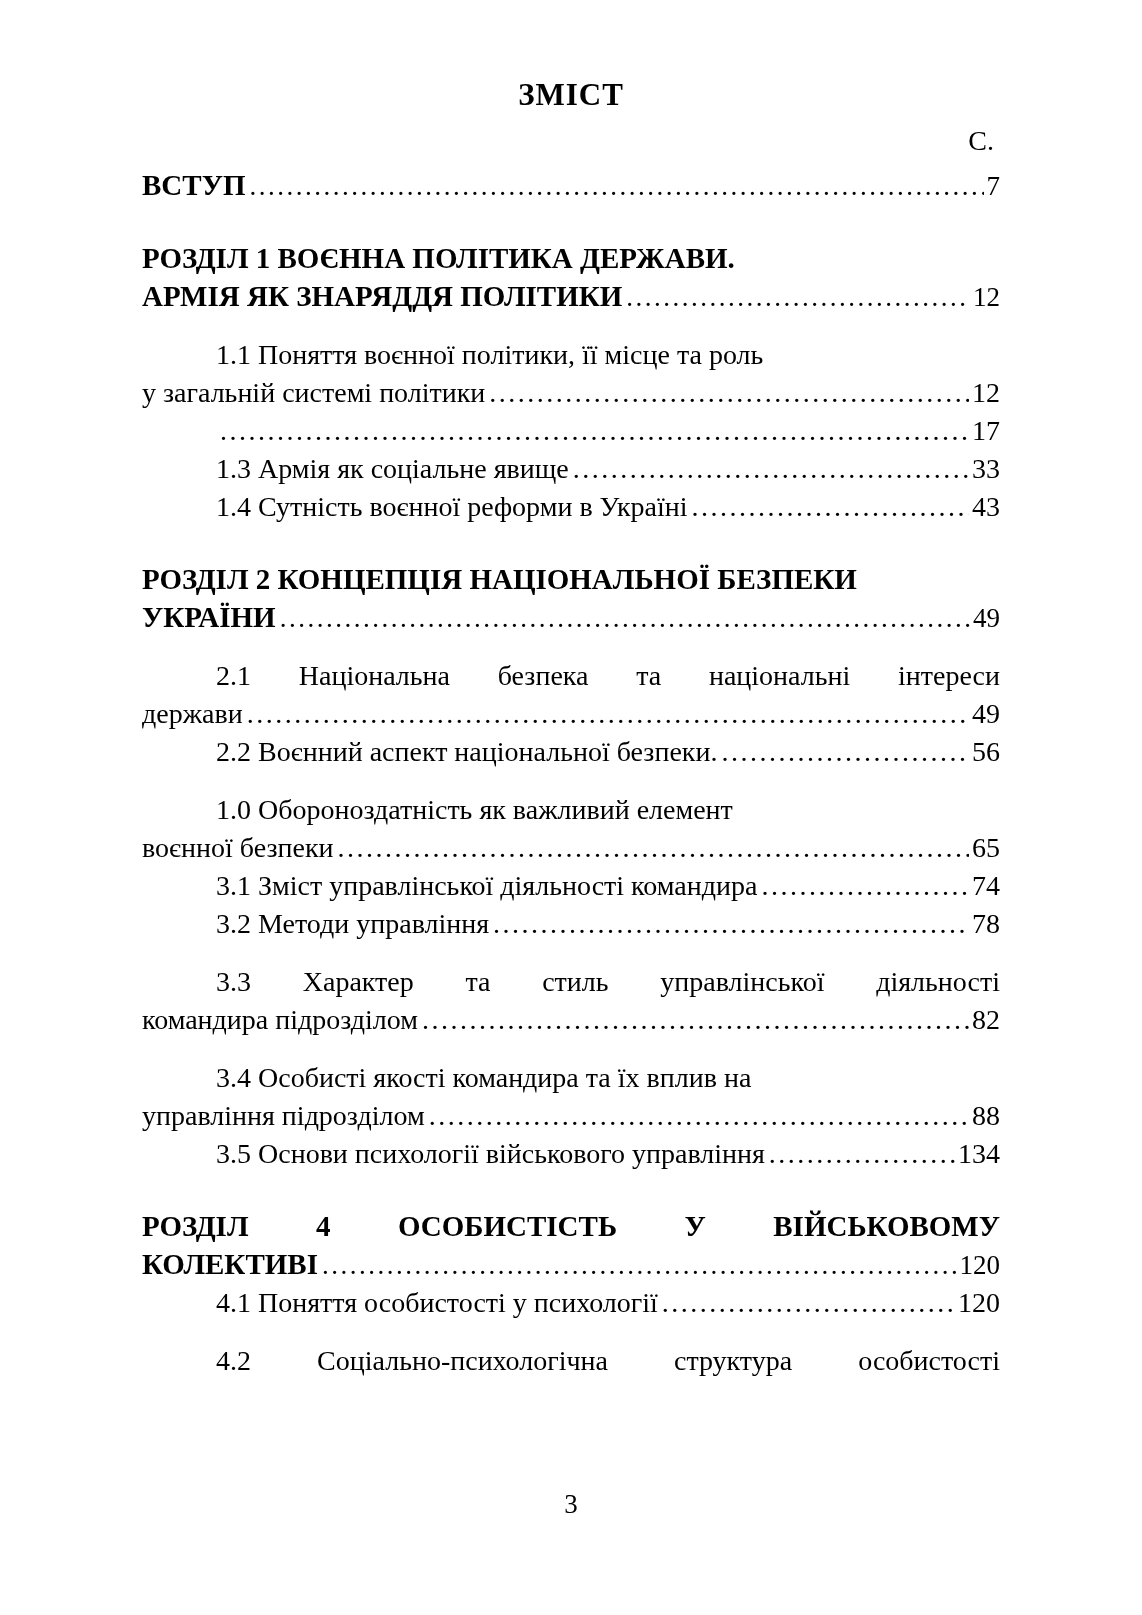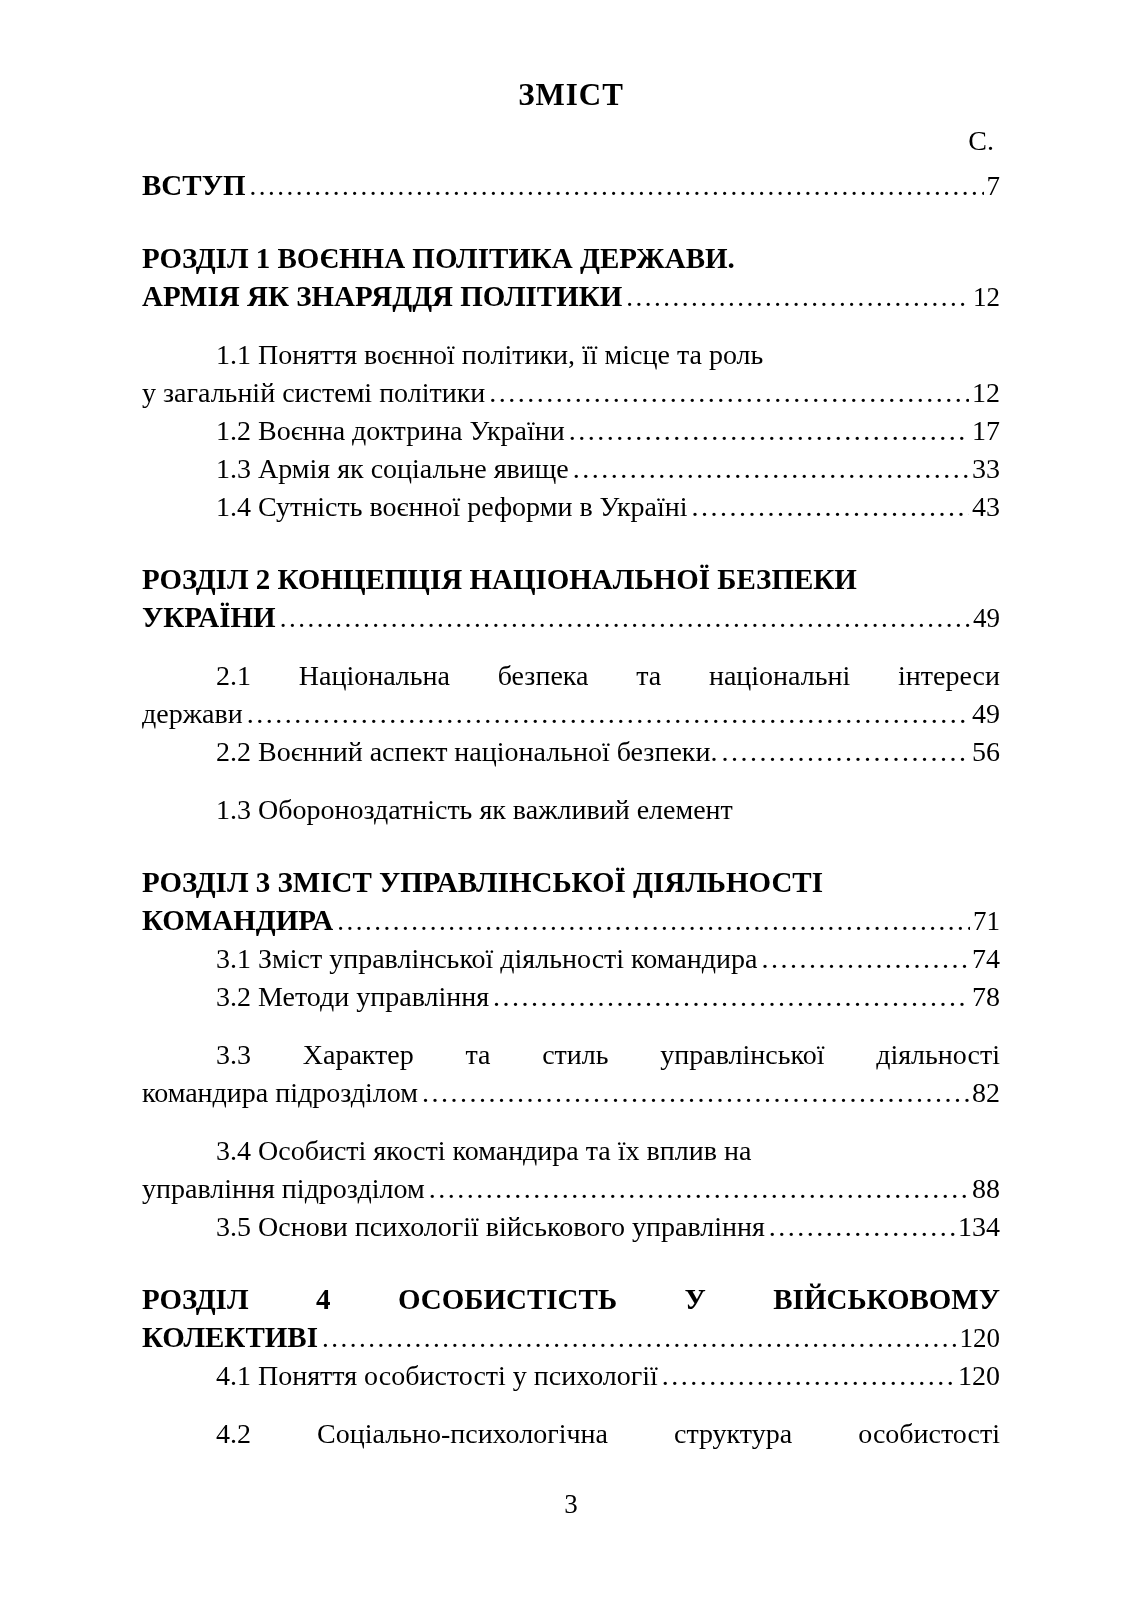--- a/index.html
+++ b/index.html
@@ -96,21 +96,20 @@
       <div class="entry section">
         <div class="line indent plain">1.1 Поняття воєнної політики, її місце та роль</div>
         <div class="line leaderline">
           <span class="txt">у загальній системі політики</span>
           <span class="dots"></span>
           <span class="pg">12</span>
         </div>
       </div>
       <div class="entry section">
         <div class="line indent leaderline">
-          <span class="txt">1.2 Воєнна доктрина України</span>
           <span class="dots"></span>
           <span class="pg">17</span>
         </div>
       </div>
       <div class="entry section">
         <div class="line indent leaderline">
           <span class="txt">1.3 Армія як соціальне явище</span>
           <span class="dots"></span>
           <span class="pg">33</span>
         </div>
@@ -139,28 +138,25 @@
         </div>
       </div>
       <div class="entry section">
         <div class="line indent leaderline">
           <span class="txt">2.2 Воєнний аспект національної безпеки.</span>
           <span class="dots"></span>
           <span class="pg">56</span>
         </div>
       </div>
       <div class="entry section">
-        <div class="line indent plain">1.3 Обороноздатність як важливий елемент</div>
-      </div>
-      <div class="entry chapter gap">
-        <div class="line plain">РОЗДІЛ 3 ЗМІСТ УПРАВЛІНСЬКОЇ ДІЯЛЬНОСТІ</div>
-        <div class="line leaderline">
-          <span class="txt">КОМАНДИРА</span>
-          <span class="dots"></span>
-          <span class="pg">71</span>
+        <div class="line indent plain">1.0 Обороноздатність як важливий елемент</div>
+        <div class="line leaderline">
+          <span class="txt">воєнної безпеки</span>
+          <span class="dots"></span>
+          <span class="pg">65</span>
         </div>
       </div>
       <div class="entry section">
         <div class="line indent leaderline">
           <span class="txt">3.1 Зміст управлінської діяльності командира</span>
           <span class="dots"></span>
           <span class="pg">74</span>
         </div>
       </div>
       <div class="entry section">

